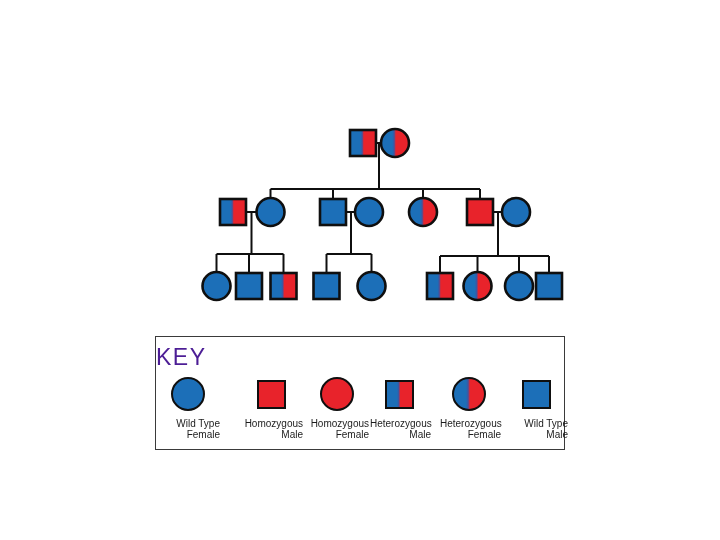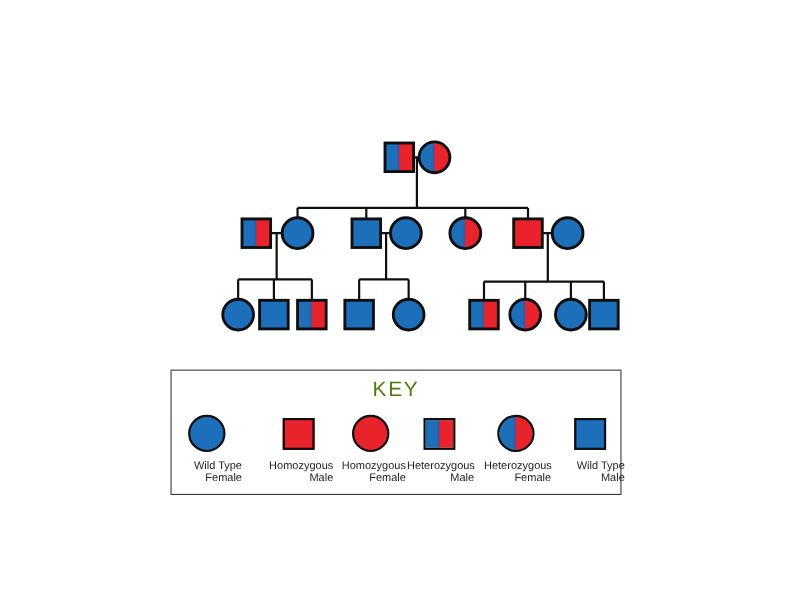--- a/index.html
+++ b/index.html
@@ -22,24 +22,24 @@
     height: 114px;
     border: 1.5px solid #3a3a3a;
     background: #ffffff;
     box-sizing: border-box;
   }
   #key-title {
     position: absolute;
     top: 7px;
     left: 0;
     width: 100%;
-    text-align: center;
-    font-size: 19px;
+    text-align: left;
+    font-size: 23px;
     letter-spacing: 1.5px;
-    color: #4d7c0f;
+    color: #4c1d95;
   }
   .key-entry {
     position: absolute;
     top: 38px;
     width: 64px;
     text-align: left;
   }
   .key-entry:nth-of-type(1) { left: 18px;  }
   .key-entry:nth-of-type(2) { left: 83px;  }
   .key-entry:nth-of-type(3) { left: 149px; }

